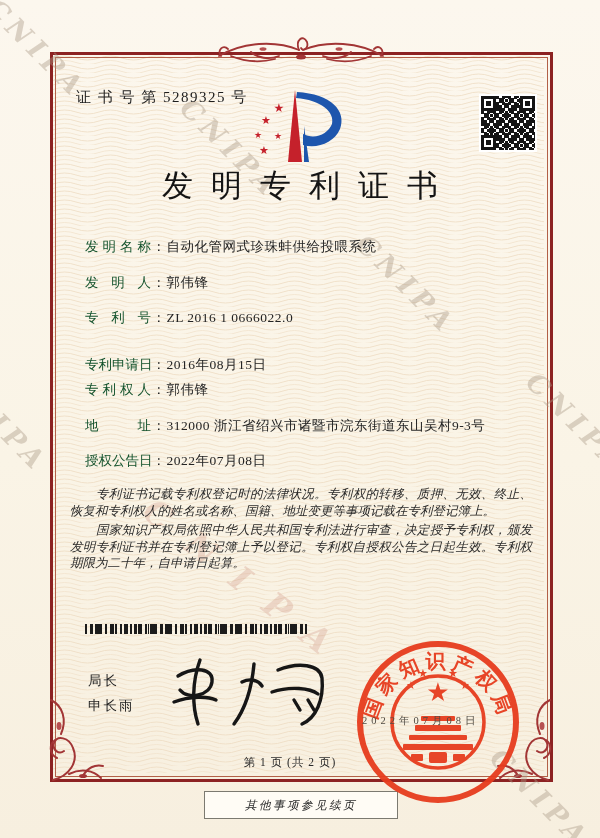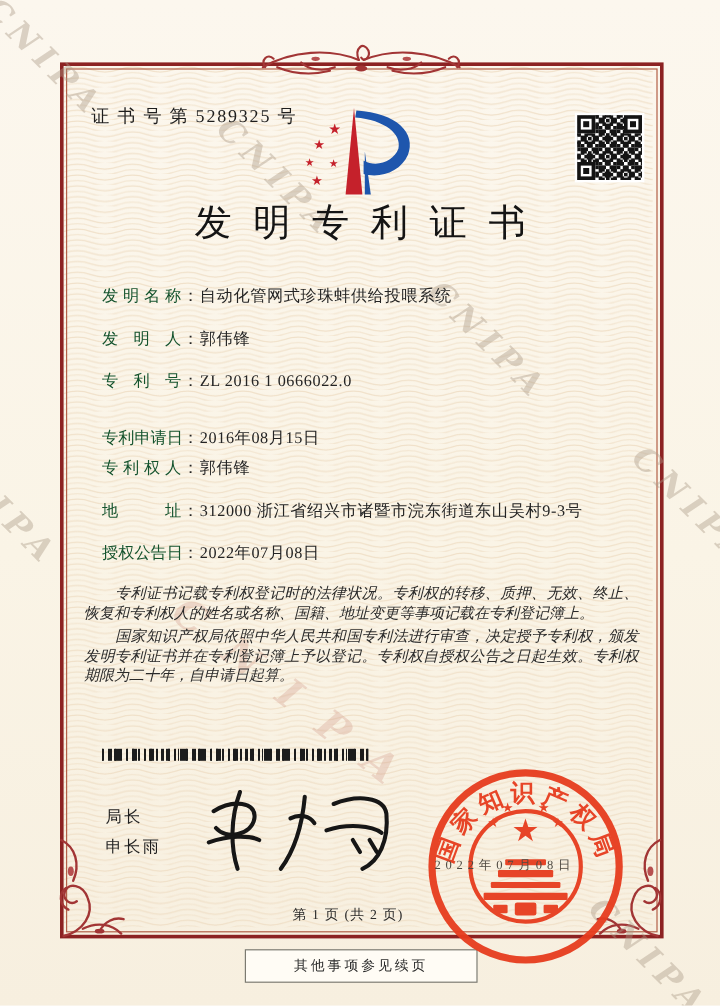--- a/index.html
+++ b/index.html
@@ -67,21 +67,21 @@
   .seal{position:absolute;left:353px;top:637px;z-index:5;opacity:.95;}
   .sealdate{
     position:absolute;left:362px;top:714px;width:160px;z-index:6;
     font-size:10.5px;letter-spacing:4px;color:#4f4a42;white-space:nowrap;
   }
   
   .pageinfo{position:absolute;left:0;top:755px;width:580px;text-align:center;font-size:11.5px;letter-spacing:1px;z-index:4;color:#2a2a2a;}
   .notebox{
     position:absolute;left:204px;top:791px;width:192px;height:26px;z-index:4;
     border:1px solid #7c7a70;background:rgba(255,253,246,.92);
-    text-align:center;line-height:26px;font-size:11.5px;letter-spacing:2.5px;color:#2a2a2a;
+    text-align:center;line-height:26px;font-size:11.5px;letter-spacing:2.5px;color:#2a2a2a;font-style:italic;
   }
   .orn{position:absolute;z-index:2;}
 </style>
 </head>
 <body>
 
 <svg class="waves" width="491" height="718">
   <defs>
     <pattern id="wv" width="46" height="9" patternUnits="userSpaceOnUse">
       <path d="M0 3 Q11.5 -1 23 3 T46 3" stroke="#eedcc2" stroke-width="1" fill="none"></path>

